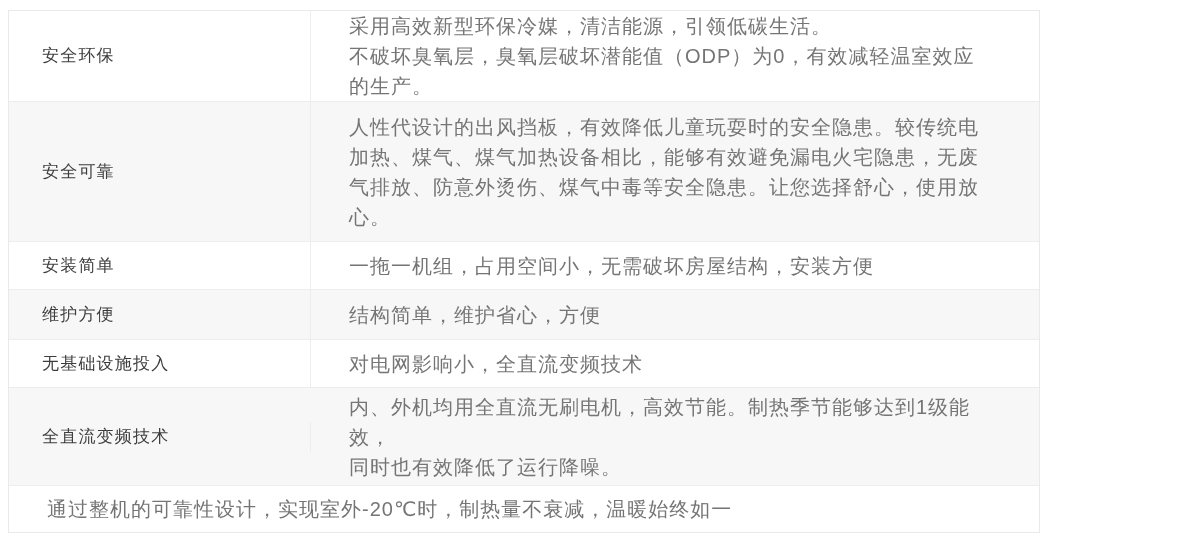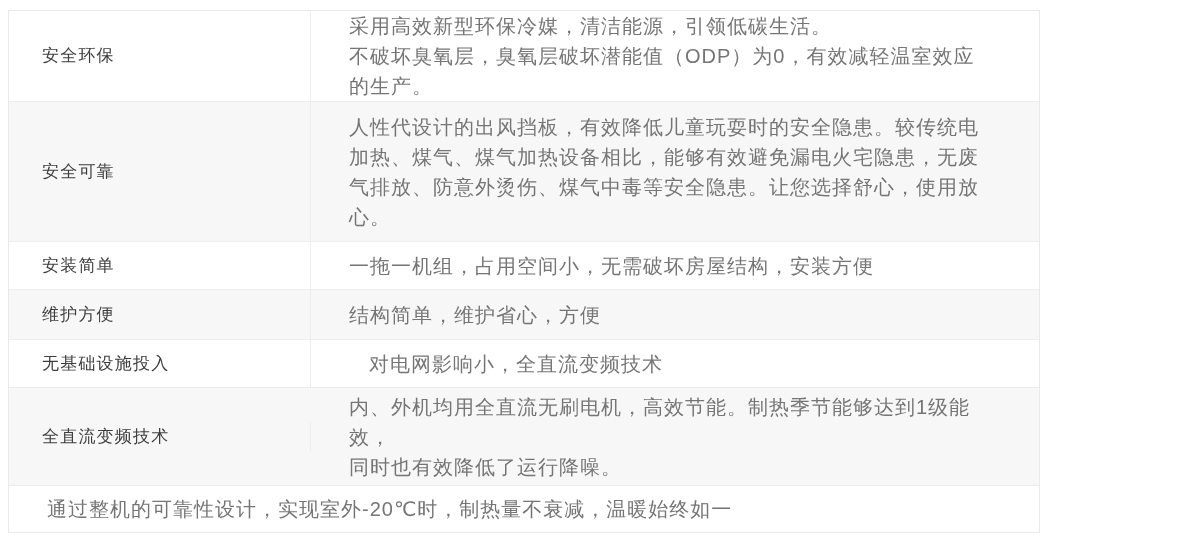--- a/index.html
+++ b/index.html
@@ -48,21 +48,21 @@
     color: #757575;
     font-size: 20px;
     letter-spacing: 1px;
     line-height: 30px;
   }
   .cell-desc .desc-text { white-space: pre-line; }
   .h90  { min-height: 90px; }
   .h141 { min-height: 140px; }
   .h48  { min-height: 48px; }
   .h50  { min-height: 50px; }
-  .h49  { min-height: 48px; gap: 20px; }
+  .h49  { min-height: 48px; }
   .h99  { min-height: 98px; align-items: center; }
   .h46  { min-height: 47px; }
 </style>
 </head>
 <body>
 
 <div class="feature-table">
 
   <div class="row h90">
     <div class="cell-feature">

